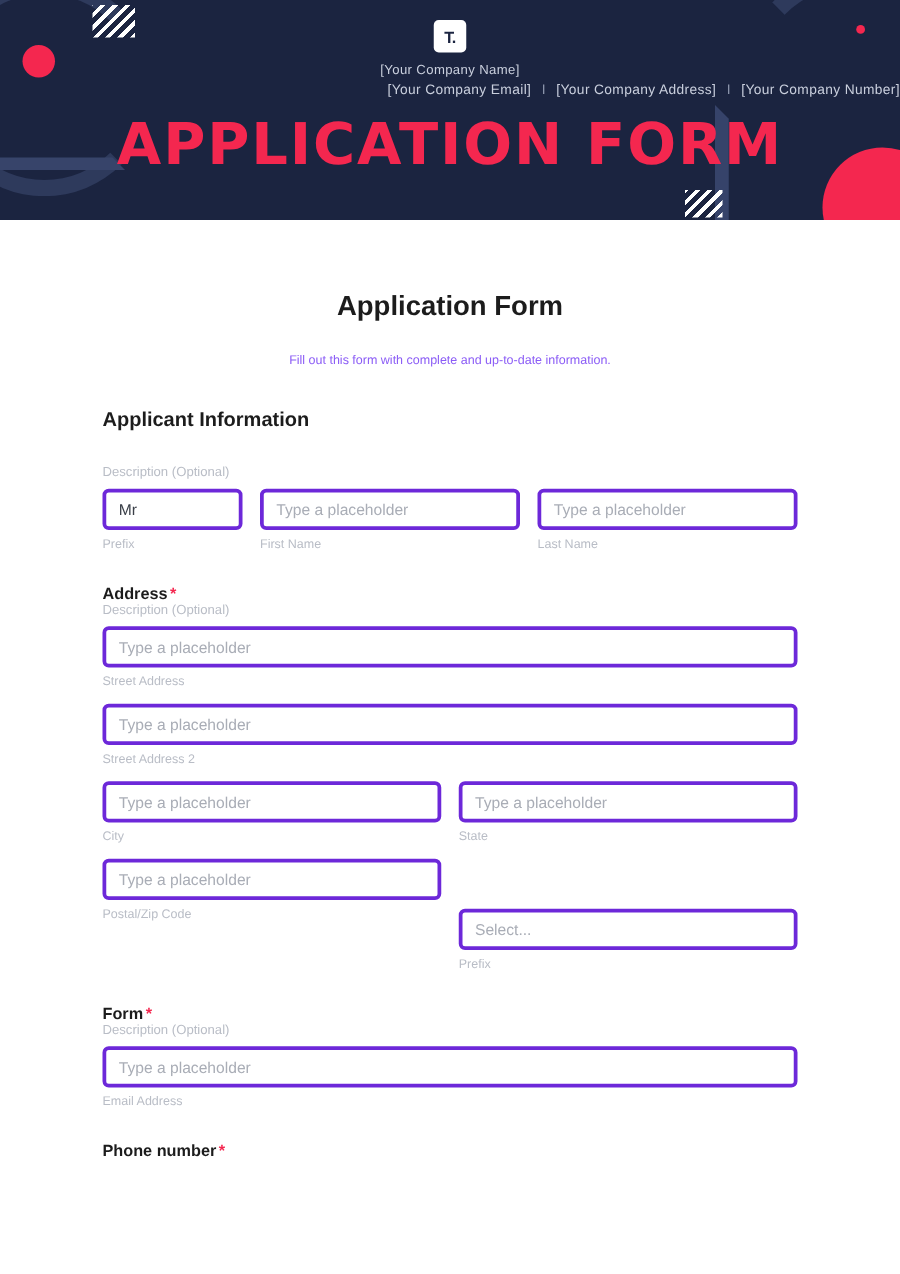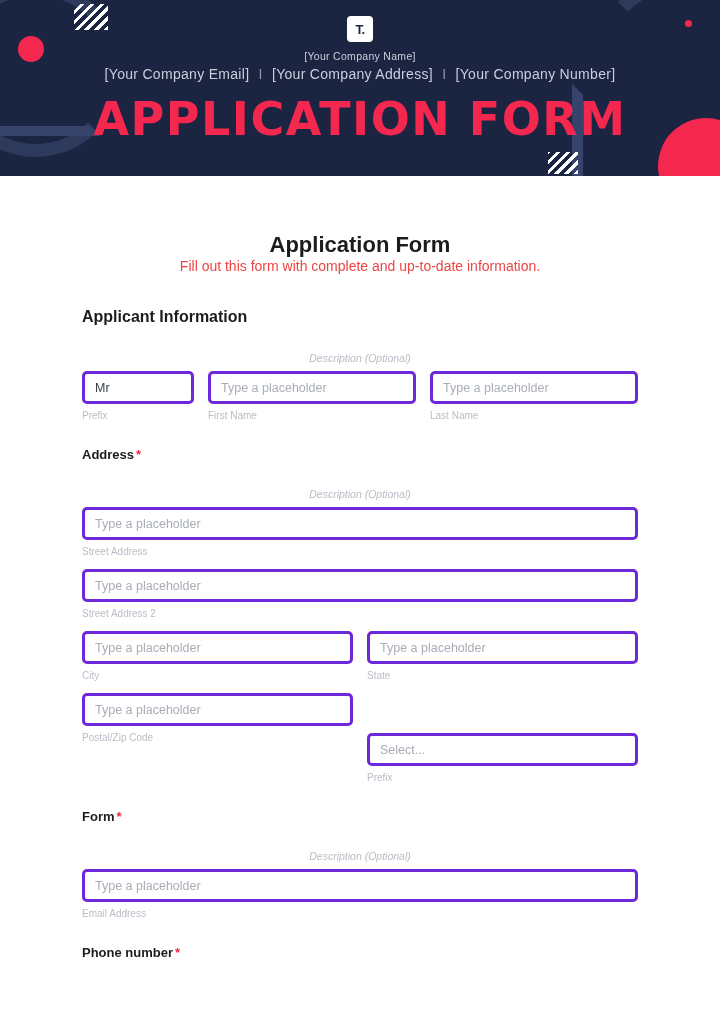--- a/index.html
+++ b/index.html
@@ -43,23 +43,24 @@
     color: #1b2440;
     letter-spacing: -0.5px;
   }
   .company-name {
     font-size: 10.5px;
     color: #c9cfdd;
     letter-spacing: 0.3px;
     margin-bottom: 4px;
   }
   .company-meta {
-    font-size: 14px;
+    font-size: 11px;
     color: #c9cfdd;
     letter-spacing: 0.3px;
+    text-align: right;
   }
   .company-meta .sep { margin: 0 5px; color: #8d96ac; }
   .banner-title {
     margin-top: 14px;
     font-size: 46px;
     line-height: 1;
     font-weight: bold;
     color: #f4274f;
     letter-spacing: 1.5px;
     font-family: "DejaVu Sans", sans-serif;
@@ -129,45 +130,43 @@
   }
   .form-title {
     text-align: center;
     font-size: 22px;
     font-weight: bold;
     color: #1c1c1c;
     margin-top: 56px;
   }
   .form-sub {
     text-align: center;
-    font-size: 14px;
-    color: #ef4444;
-    margin-top: 0;
+    font-size: 10px;
+    color: #8b5cf6;
+    margin-top: 25px;
   }
   .section-title {
     font-size: 16px;
     font-weight: bold;
     color: #1c1c1c;
     margin-top: 34px;
     margin-bottom: 4px;
   }
   .field-block { margin-top: 26px; }
   .field-label {
     font-size: 13px;
     font-weight: bold;
     color: #1c1c1c;
   }
   .req { color: #f4274f; font-weight: bold; margin-left: 2px; }
   .field-desc {
     font-size: 10.5px;
     color: #b9bdc6;
-    font-style: italic;
-    margin-top: 26px;
+    margin-top: 0;
     margin-bottom: 7px;
-    text-align: center;
   }
   .row { display: flex; gap: 14px; }
   .col { flex: 1; }
   .inp {
     width: 100%;
     height: 33px;
     border: 3px solid #6d28d9;
     border-radius: 5px;
     padding: 0 10px;
     font-size: 12.5px;

